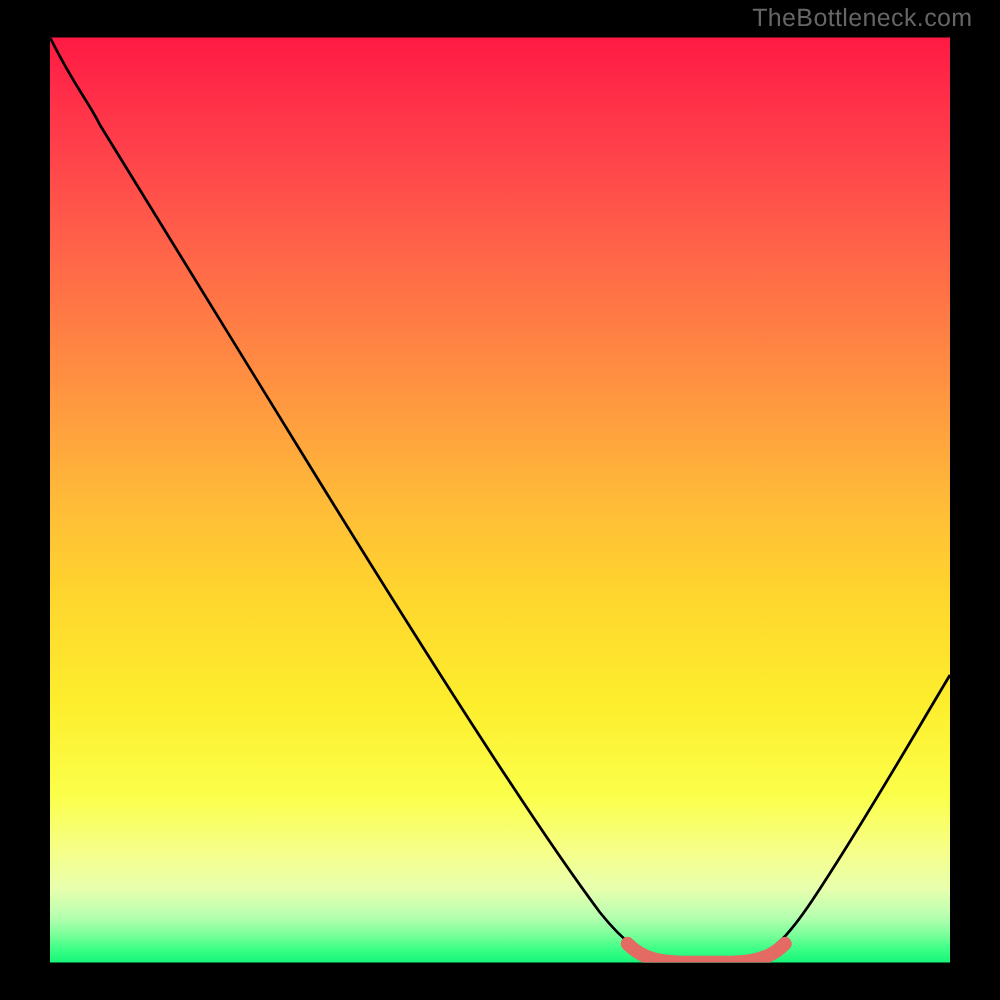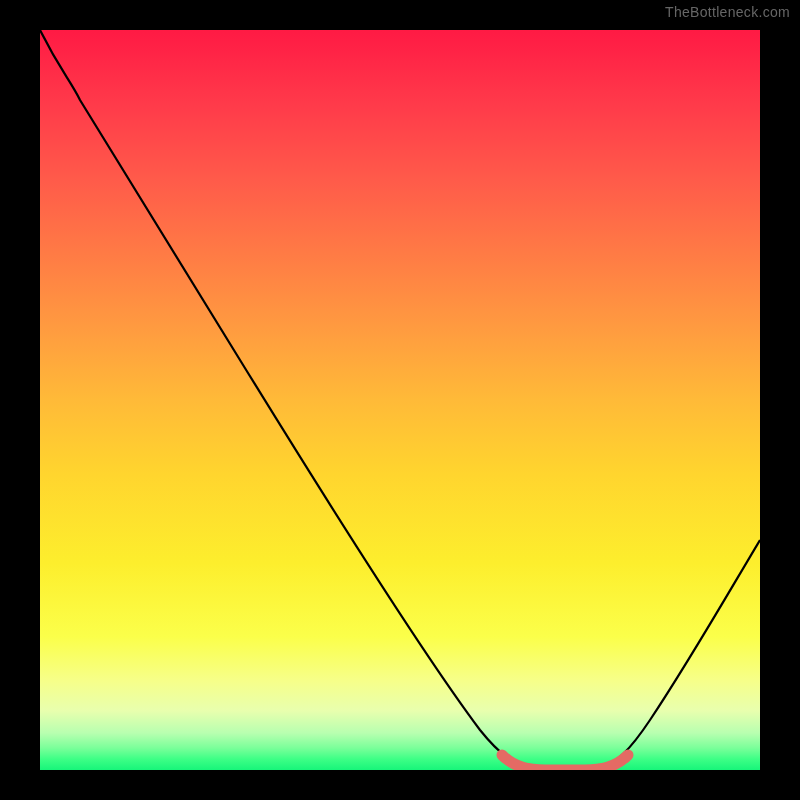--- a/index.html
+++ b/index.html
@@ -13,23 +13,23 @@
   }
   .container {
     position: relative;
     width: 800px;
     height: 800px;
     background: #000;
   }
   .watermark {
     position: absolute;
     top: 4px;
-    right: 10px;
+    right: 22px;
     color: #666;
-    font-size: 14px;
+    font-size: 20px;
     font-weight: 500;
     letter-spacing: 0.3px;
     z-index: 5;
   }
   .plot-area {
     position: absolute;
     left: 40px;
     top: 30px;
     width: 720px;
     height: 740px;

